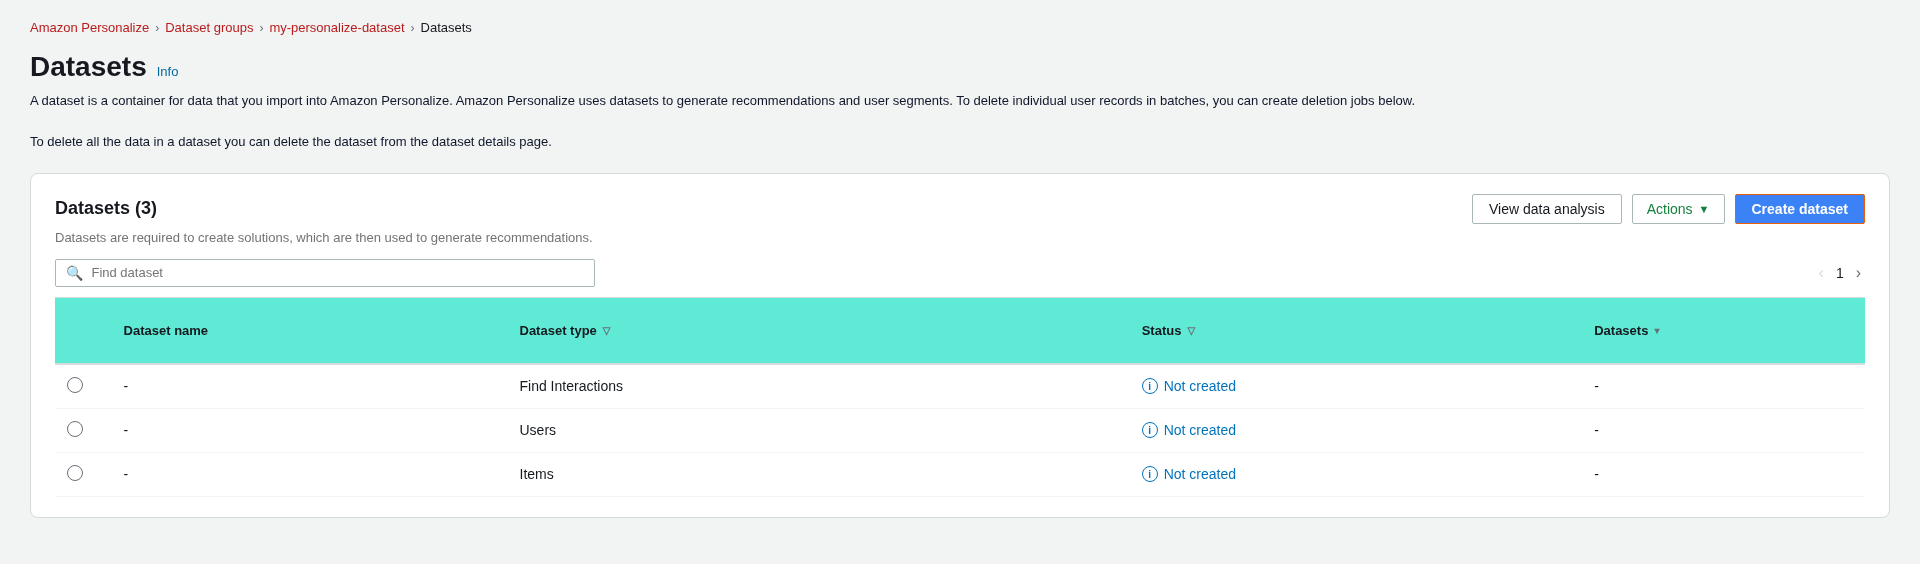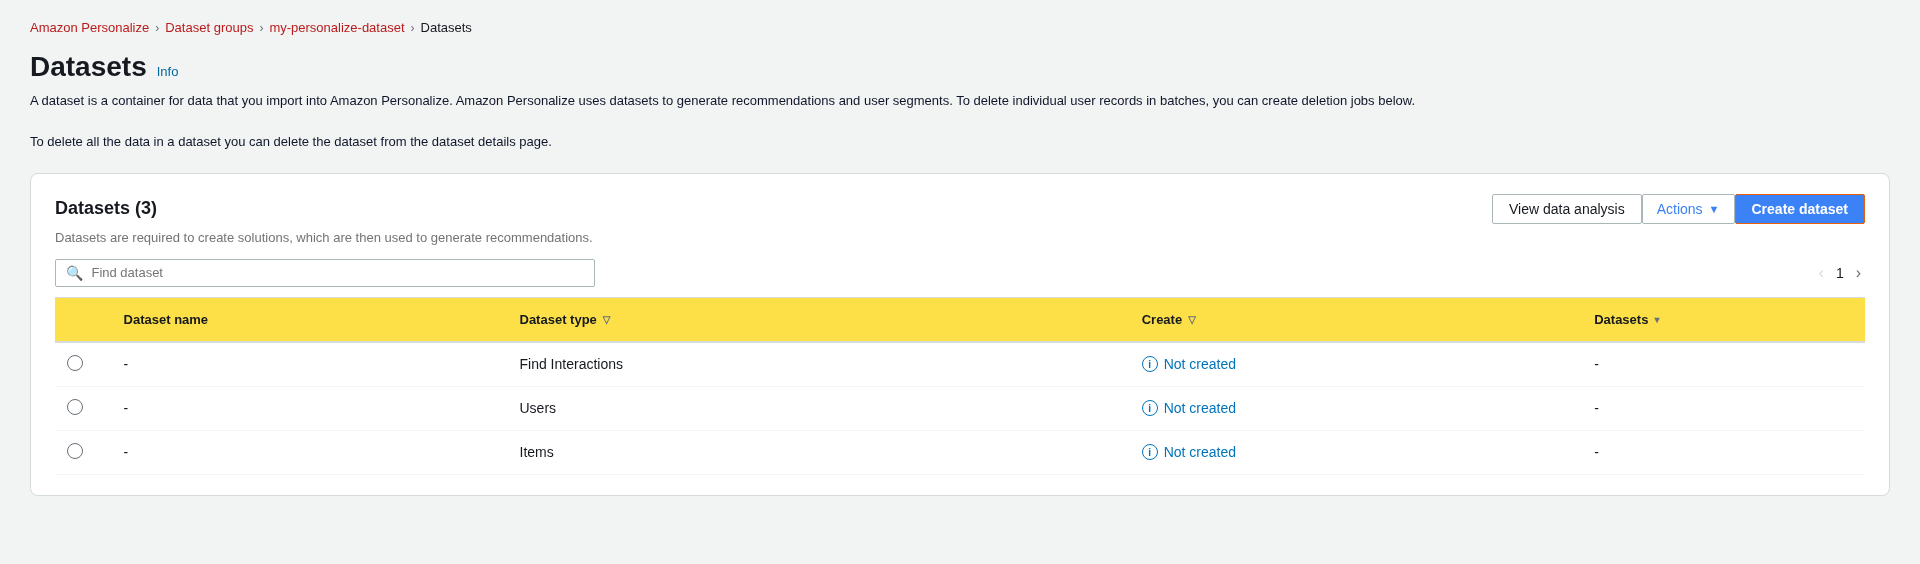--- a/index.html
+++ b/index.html
@@ -77,38 +77,39 @@
       font-weight: 700;
       color: #16191f;
     }
     .card-subtitle {
       font-size: 13px;
       color: #737373;
       margin-bottom: 14px;
     }
     .card-actions {
       display: flex;
+      gap: 10px;
     }
     .btn-view-analysis {
       background: #fff;
       border: 1px solid #aab7b8;
       border-radius: 2px;
       padding: 6px 16px;
       font-size: 14px;
       color: #16191f;
       cursor: pointer;
       white-space: nowrap;
     }
     .btn-actions {
       background: #fff;
       border: 1px solid #aab7b8;
       border-radius: 2px;
       padding: 6px 14px;
       font-size: 14px;
-      color: #3b82f6;
+      color: #15803d;
       cursor: pointer;
       display: flex;
       align-items: center;
       gap: 6px;
       white-space: nowrap;
     }
     .btn-create {
       background: #3b82f6;
       border: 1px solid #eb5f07;
       border-radius: 2px;
@@ -170,26 +171,26 @@
     .dataset-table {
       width: 100%;
       border-collapse: collapse;
     }
     .dataset-table thead tr {
       border-top: 1px solid #d5dbdb;
       border-bottom: 2px solid #d5dbdb;
     }
     .dataset-table th {
       text-align: right;
-      padding: 14px 12px;
+      padding: 25px 12px;
       font-size: 13px;
       font-weight: 700;
       color: #16191f;
       white-space: nowrap;
-      background: #fde047;
+      background: #5eead4;
     }
     .dataset-table th.sortable {
       cursor: pointer;
     }
     .th-inner {
       display: flex;
       align-items: center;
       gap: 6px;
     }
     .sort-icon {
@@ -303,21 +304,21 @@
             </div>
           </th>
           <th class="col-type sortable">
             <div class="th-inner">
               <span>Dataset type</span>
               <span class="sort-icon">▽</span>
             </div>
           </th>
           <th class="col-status sortable">
             <div class="th-inner">
-              <span>Create</span>
+              <span>Status</span>
               <span class="sort-icon">▽</span>
             </div>
           </th>
           <th class="col-created sortable">
             <div class="th-inner">
               <span>Datasets</span>
               <span class="sort-icon">▾</span>
             </div>
           </th>
         </tr>

